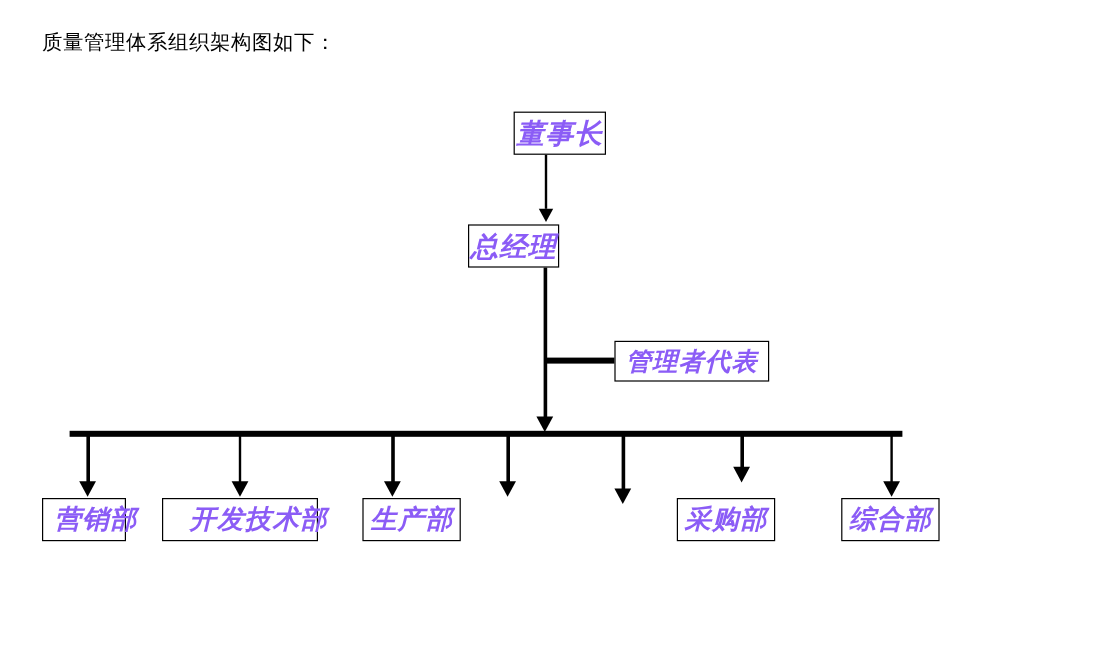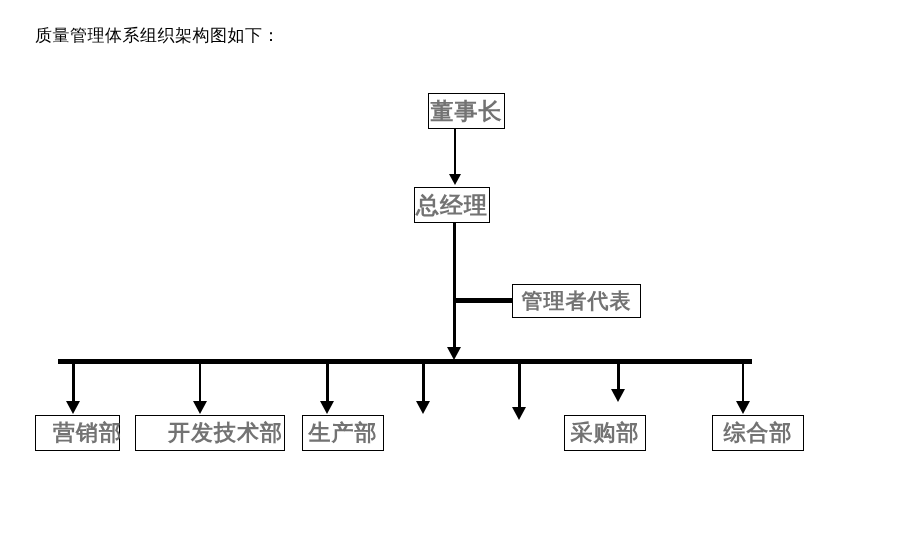--- a/index.html
+++ b/index.html
@@ -36,30 +36,31 @@
   }
 
   
   .node {
     position: absolute;
     box-sizing: border-box;
     border: 1.5px solid #000000;
     background: #ffffff;
     font-family: "Liberation Serif", serif;
     font-weight: bold;
-    color: #737373;
+    color: #8b5cf6;
     display: flex;
     align-items: center;
     justify-content: center;
     white-space: nowrap;
     text-align: center;
     letter-spacing: 1px;
+    font-style: italic;
   }
   .node-chairman  { left: 428px; top: 93px;  width: 77px;  height: 36px; font-size: 23px; }
-  .node-gm        { left: 414px; top: 187px; width: 76px;  height: 36px; font-size: 23px; }
+  .node-gm        { left: 390px; top: 187px; width: 76px;  height: 36px; font-size: 23px; }
   .node-mr        { left: 512px; top: 284px; width: 129px; height: 34px; font-size: 21px; }
 
   .node-dept {
     top: 415px;
     height: 36px;
     font-size: 22px;
   }
 
   
   .vline {
@@ -132,25 +133,25 @@
 
   <div class="vline" style="left:518px; top:361px; height:48px;"></div>
   <div class="arrow-down" style="left:512px; top:407px;"></div>
 
   <div class="vline" style="left:617px; top:361px; height:30px;"></div>
   <div class="arrow-down" style="left:611px; top:389px;"></div>
 
   <div class="vline-thin" style="left:742px; top:361px; height:42px;"></div>
   <div class="arrow-down" style="left:736px; top:401px;"></div>
 
-  <div class="node node-dept" style="left:35px; width:85px;padding-left:20px;">营销部</div>
+  <div class="node node-dept" style="left:35px; width:70px;padding-left:20px;">营销部</div>
 
-  <div class="node node-dept" style="left:135px; width:150px;padding-left:31px;">开发技术部</div>
+  <div class="node node-dept" style="left:135px; width:130px;padding-left:31px;">开发技术部</div>
 
   <div class="node node-dept" style="left:282px; width:82px;margin-left:20px;">生产部</div>
 
 
 
   <div class="node node-dept" style="left:564px; width:82px;">采购部</div>
 
-  <div class="node node-dept" style="left:701px; width:92px;margin-left:11px;">综合部</div>
+  <div class="node node-dept" style="left:701px; width:82px;">综合部</div>
 
 </div>
 
 </body></html>

